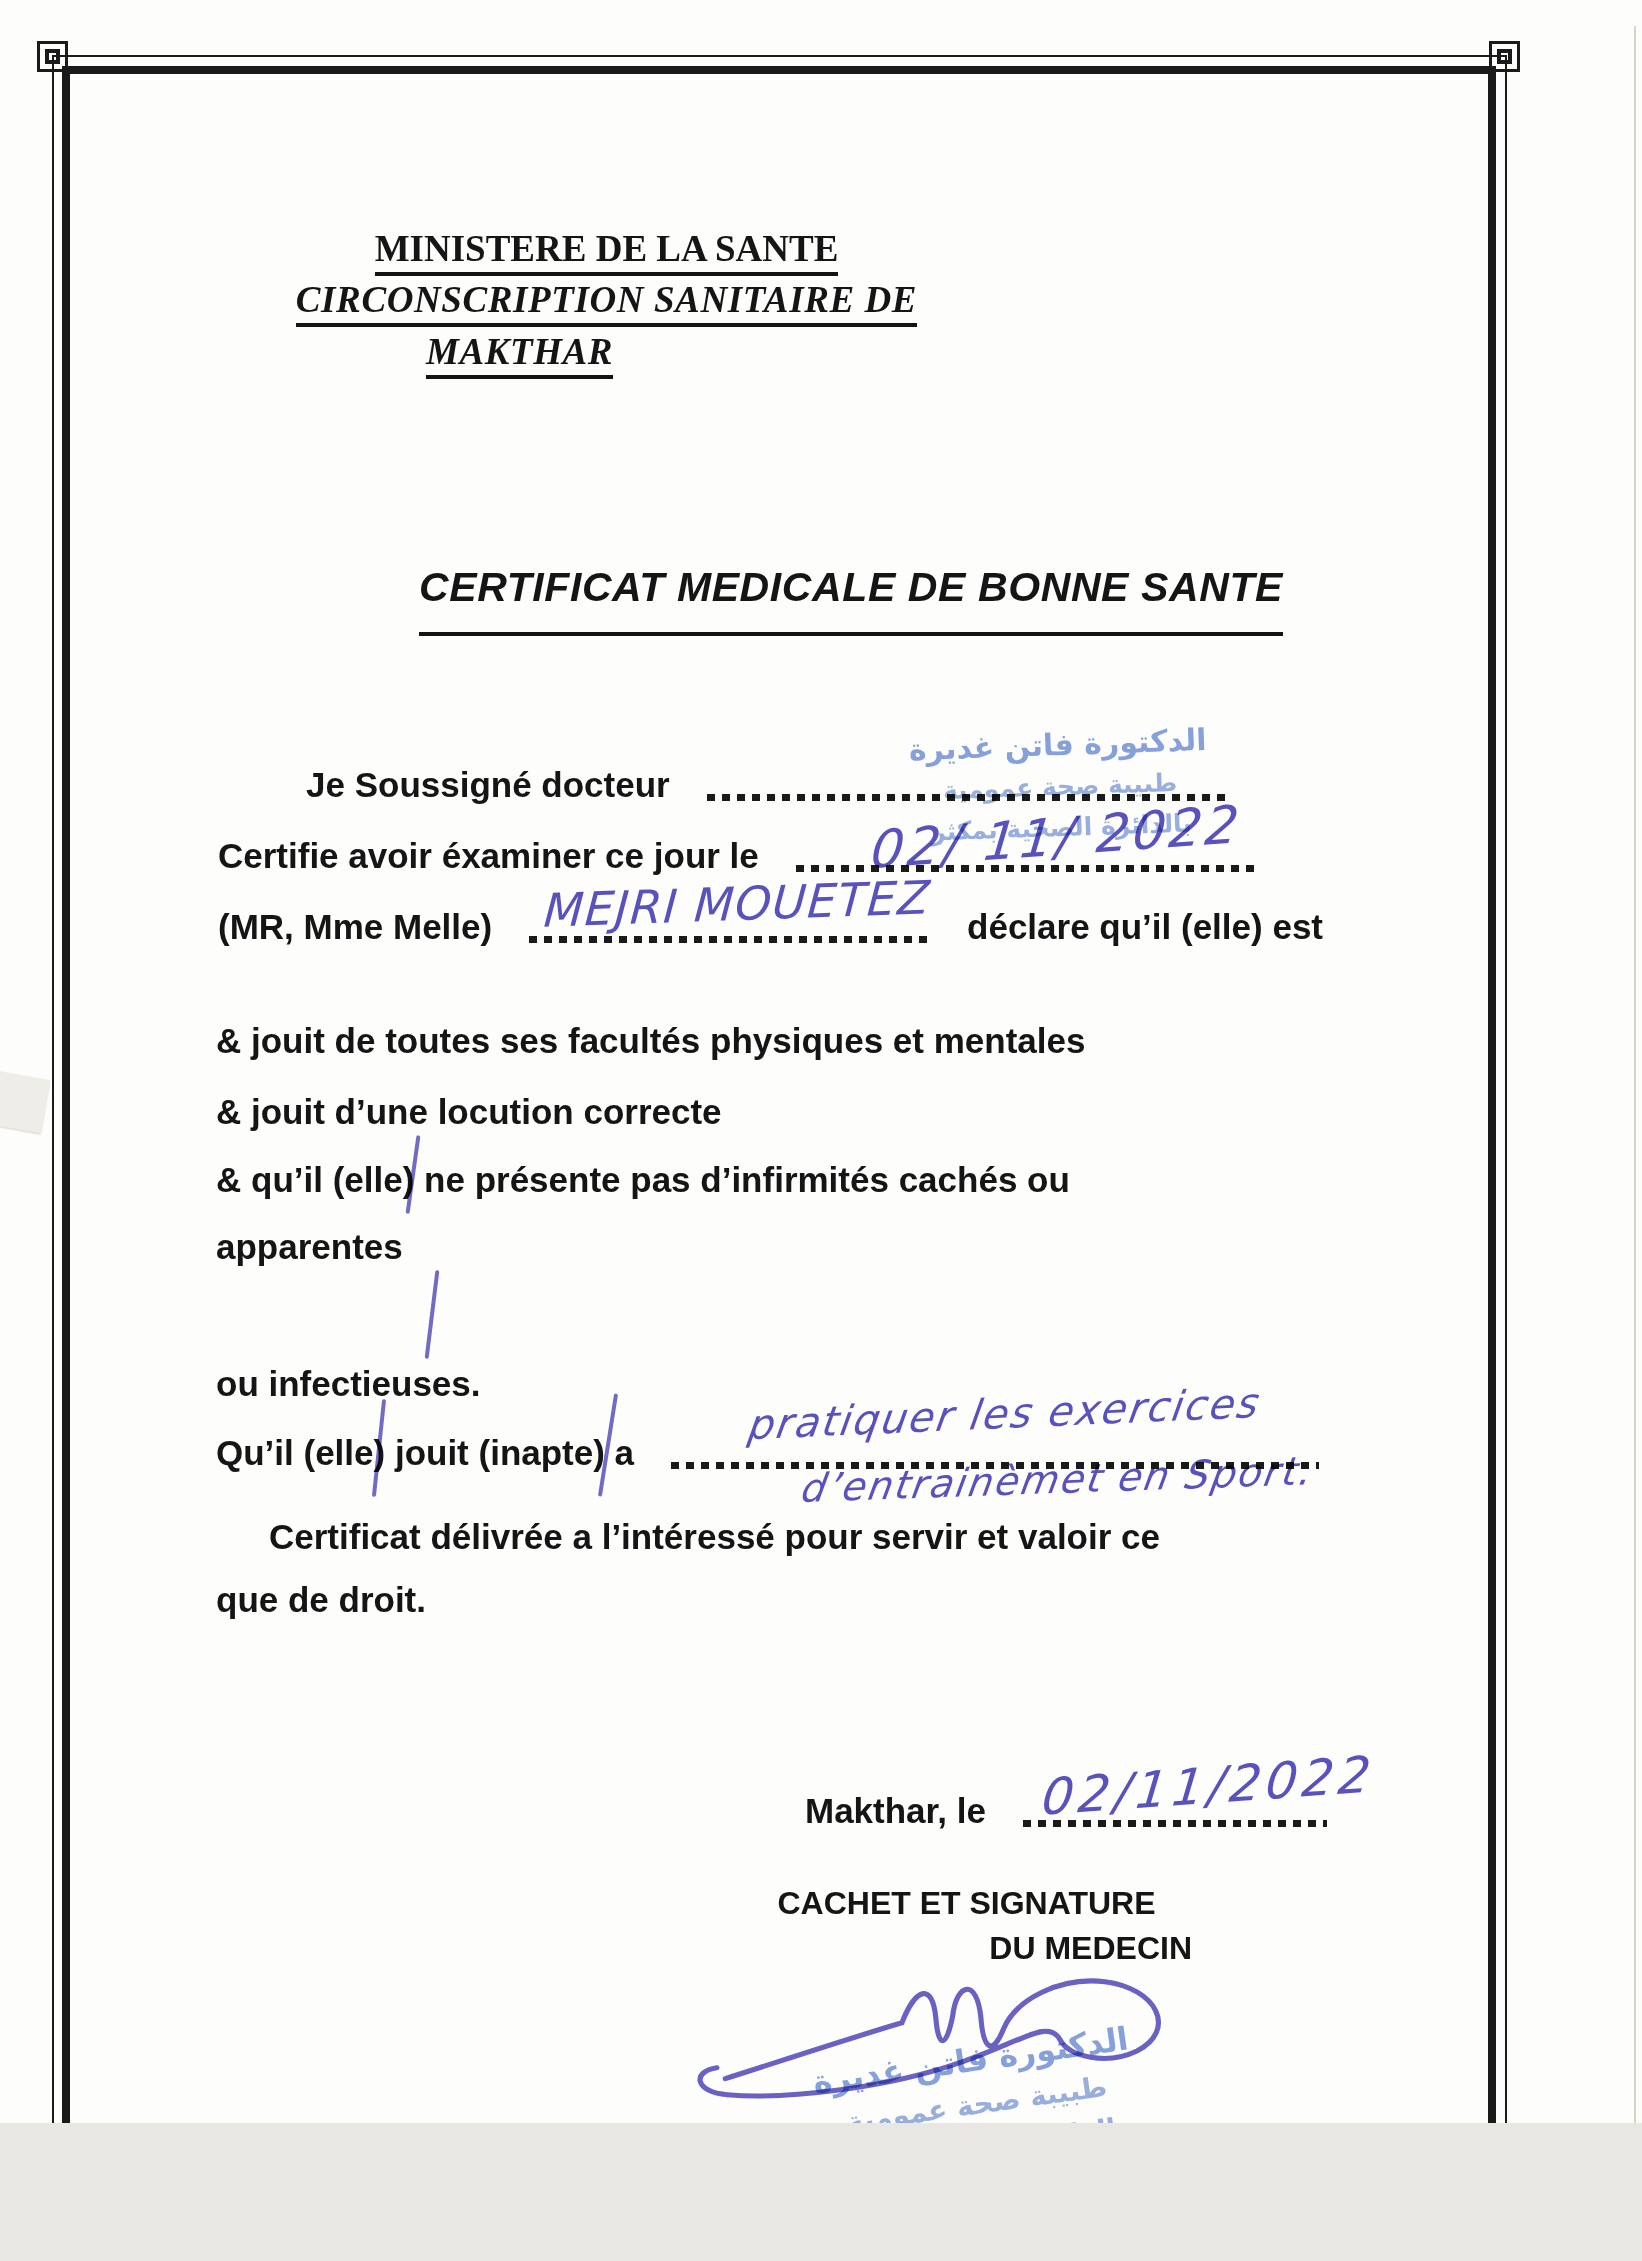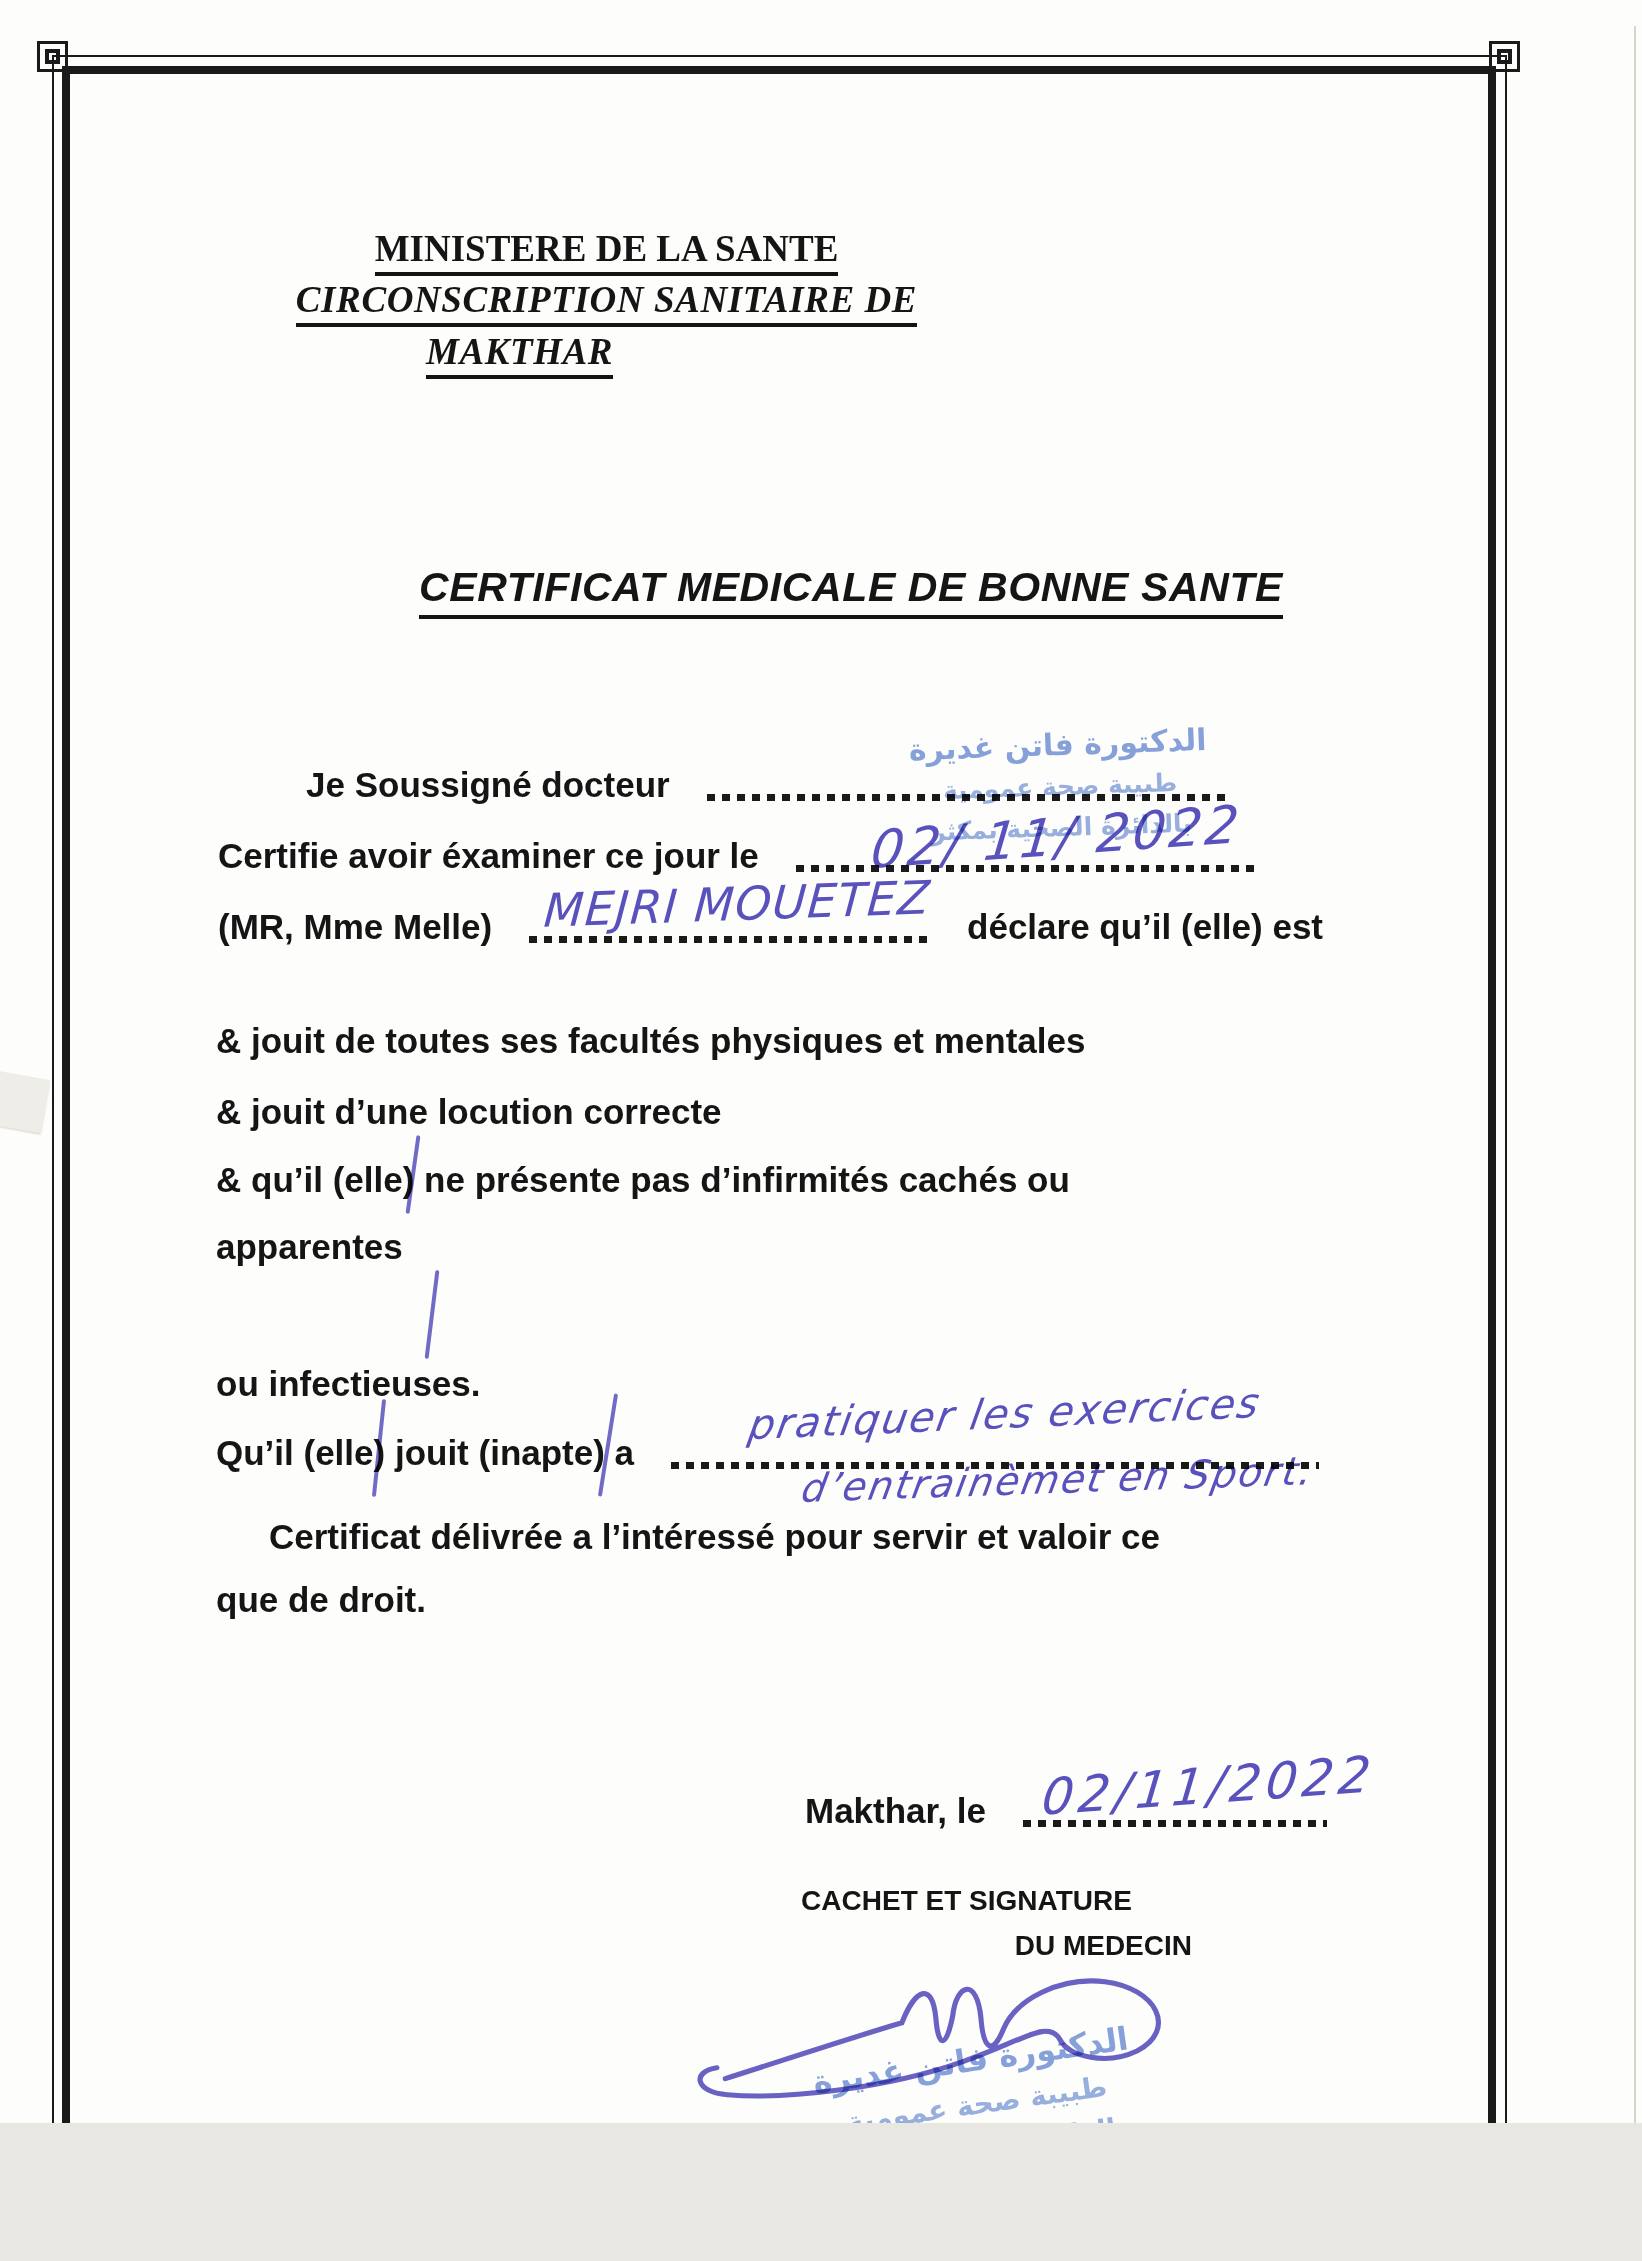--- a/index.html
+++ b/index.html
@@ -23,26 +23,26 @@
   .scan-edge-right{position:absolute;left:1634px;top:26px;width:1.9px;height:2229px;background:#cfc9bb;opacity:.8;z-index:0;}
   .scan-edge-bottom{position:absolute;left:0;top:2246px;width:1643px;height:1.9px;background:#cfc9bb;opacity:.8;z-index:0;}
   .scan-tear{position:absolute;left:-9px;top:1075px;width:55px;height:54px;background:#efede7;
     transform:rotate(10deg);z-index:3;box-shadow:0 1.3px 1.9px #ddd9d0;}
   
   .abs{position:absolute;z-index:4;}
   .hdr{font-family:"Liberation Serif", serif;font-weight:bold;font-size:37px;text-align:center;}
   .hdr .u{display:inline-block;border-bottom:4.5px solid #141414;padding-bottom:1.9px;}
   .hdr.it{font-style:italic;letter-spacing:0.6px;}
   .title{font-size:41px;font-weight:bold;font-style:italic;letter-spacing:0.6px;}
-  .title .u{display:inline-block;border-bottom:4.5px solid #141414;padding-bottom:4px;}
+  .title .u{display:inline-block;border-bottom:4.5px solid #141414;padding-bottom:21px;}
   .body-line{font-size:35px;font-weight:bold;white-space:nowrap;}
   .flexline{display:flex;align-items:flex-end;gap:33px;}
   .leader{flex:1;height:6.4px;margin:0 0 4.5px 3.9px;
     background:repeating-linear-gradient(90deg,#1a1a1a 0 8.4px,transparent 8.4px 15px);}
-  .cachet{font-size:28px;font-weight:bold;text-align:center;}
+  .cachet{font-size:32px;font-weight:bold;text-align:center;}
   
   .ink{position:absolute;color:#5a52c0;z-index:6;mix-blend-mode:multiply;
     font-family:"DejaVu Sans", sans-serif;font-style:italic;white-space:nowrap;}
   .stamp{position:absolute;color:#7d9ada;z-index:5;mix-blend-mode:multiply;
     font-family:"DejaVu Sans", sans-serif;font-weight:bold;text-align:center;direction:rtl;opacity:.92;}
   .stamp div{white-space:nowrap;}
   .strike{position:absolute;width:3.9px;background:#5a52c0;z-index:6;border-radius:1.9px;opacity:.85;mix-blend-mode:multiply;}
   svg.sig{position:absolute;z-index:6;mix-blend-mode:multiply;}
 </style>
 </head>

